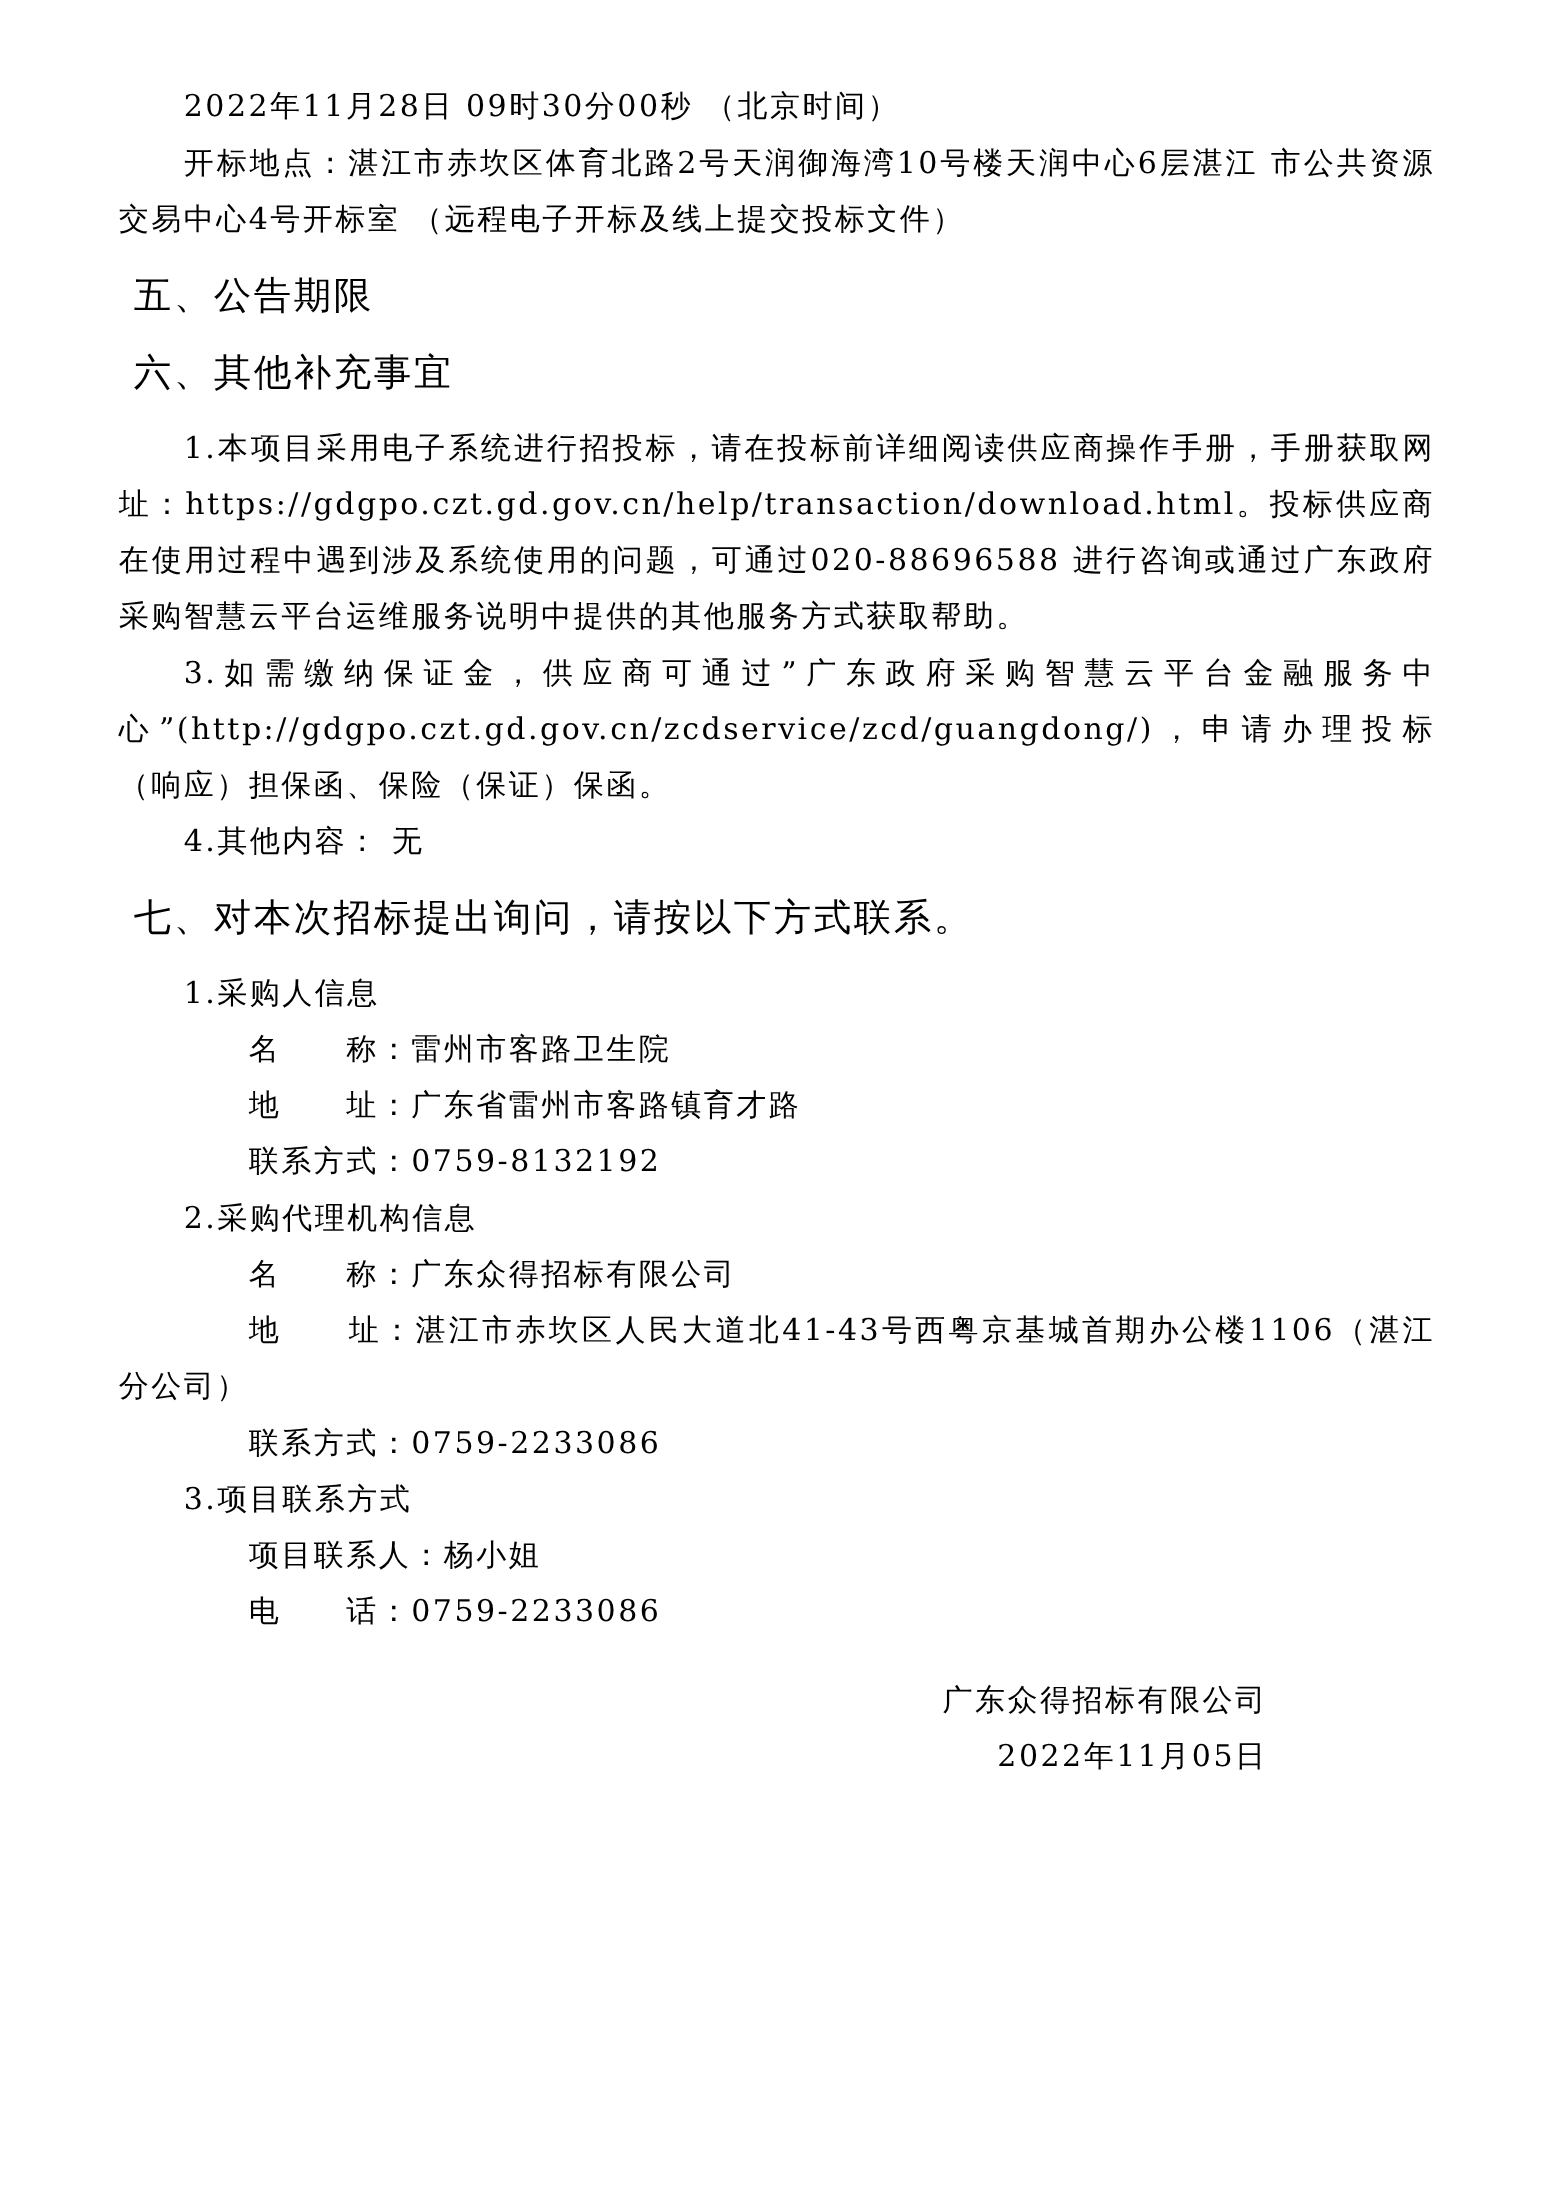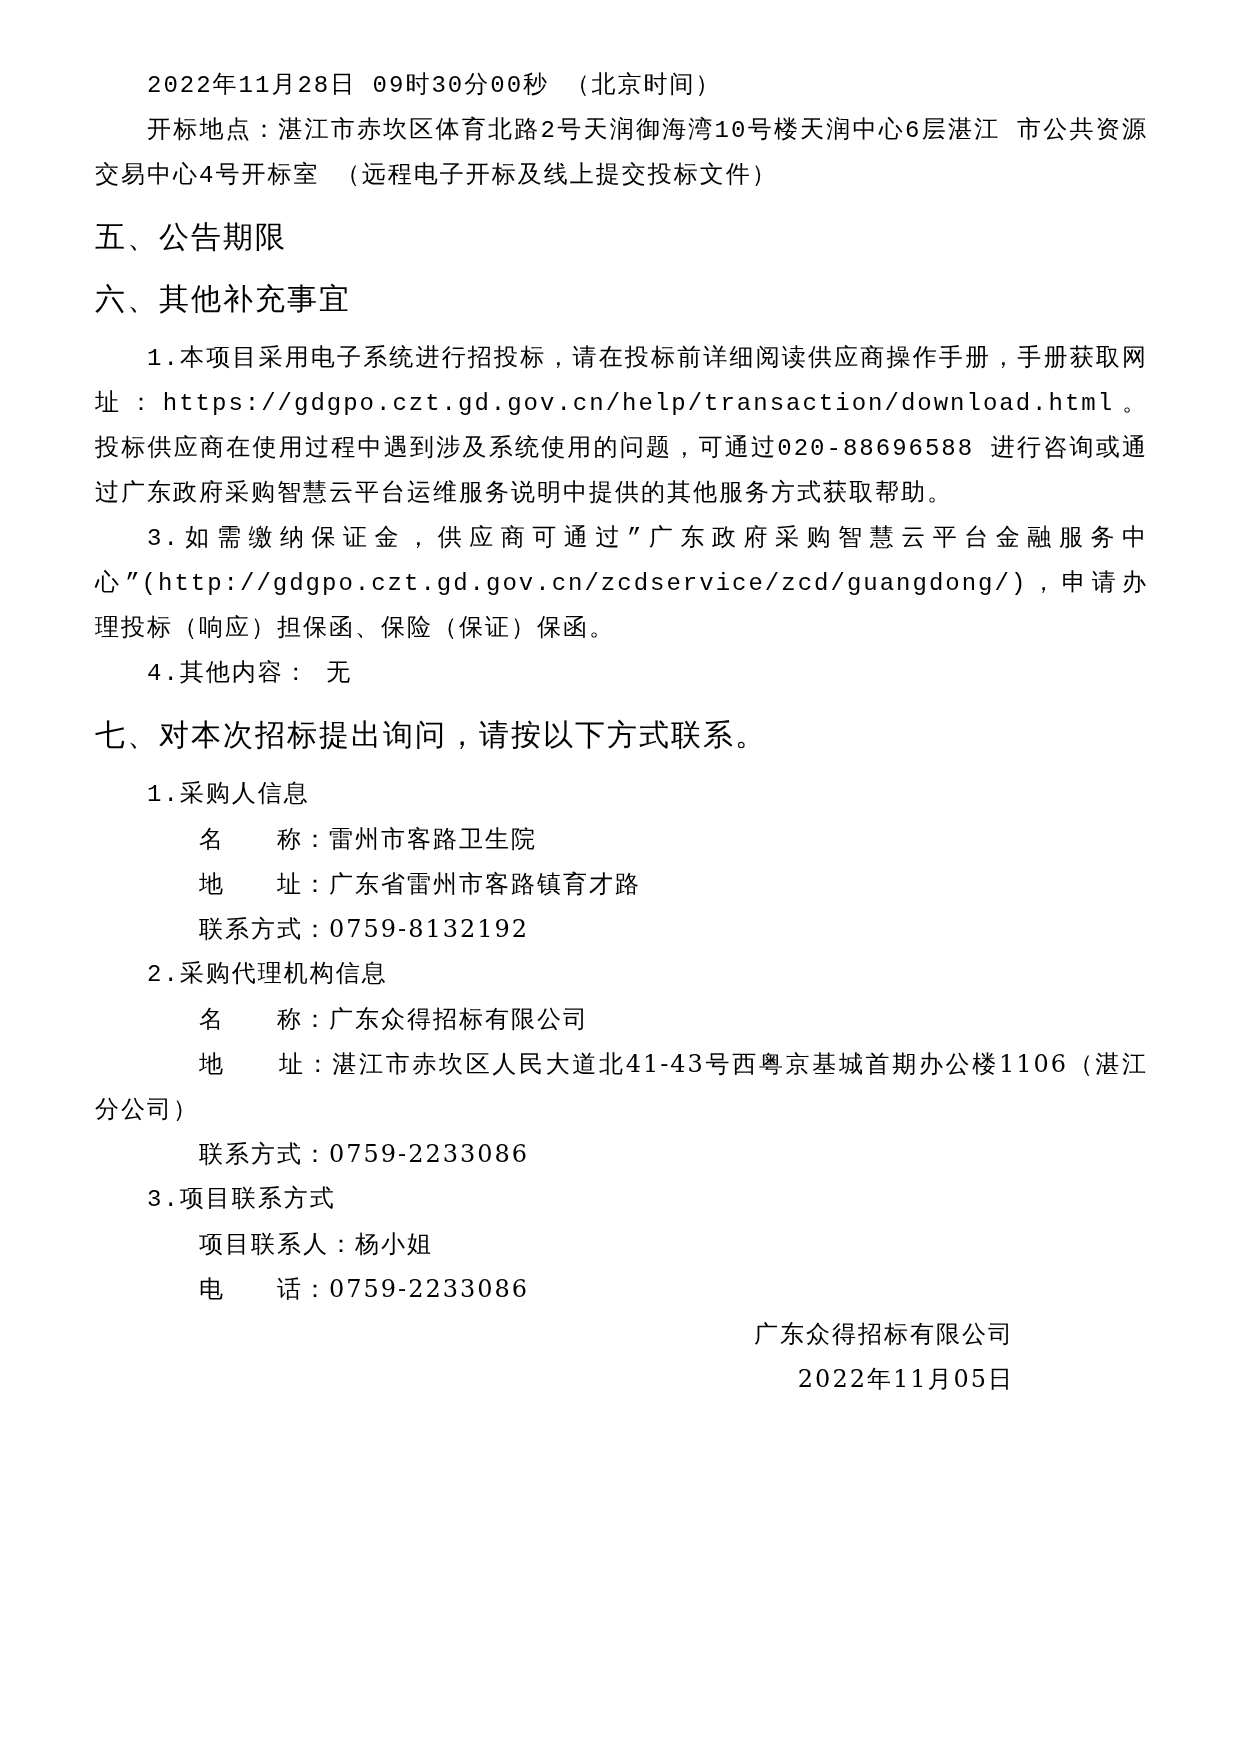--- a/index.html
+++ b/index.html
@@ -18,30 +18,31 @@
     padding: 63px 94px 0 95px;
   }
   p.line {
     margin: 0;
     font-size: 24px;
     line-height: 45px;
     letter-spacing: 2px;
     text-align: justify;
     word-break: break-word;
   }
-  p.indent { text-indent: 52px; font-family: Liberation Mono, monospace; }
+  p.indent { text-indent: 52px; }
   p.detail { text-indent: 104px; }
   h2.sec {
-    margin: 16px 0 14px 0;
+    margin: 16px 0 14px 12px;
     font-size: 30px;
     line-height: 46px;
     letter-spacing: 2px;
     font-weight: normal;
   }
   .signature {
+    margin-top: 26px;
     padding-right: 134px;
   }
   .signature p.line {
     text-align: right;
     text-indent: 0;
   }
 </style>
 </head>
 <body>
 

